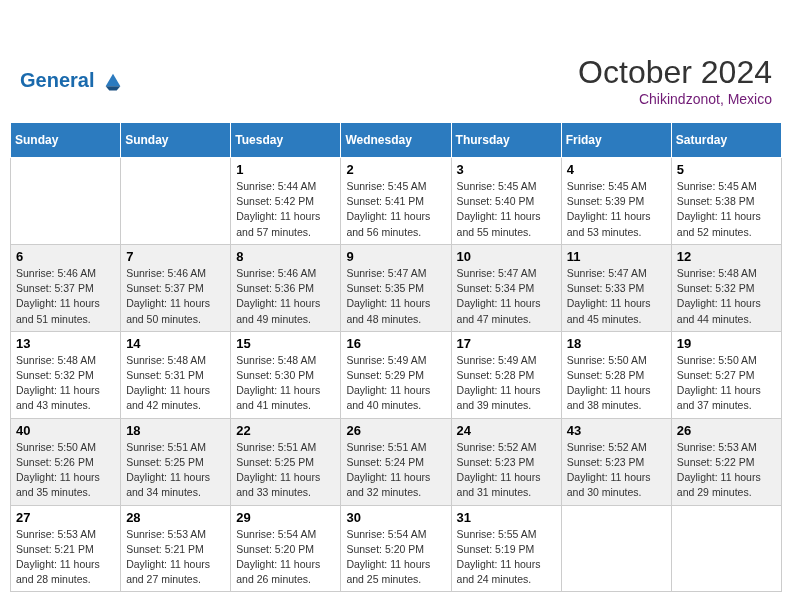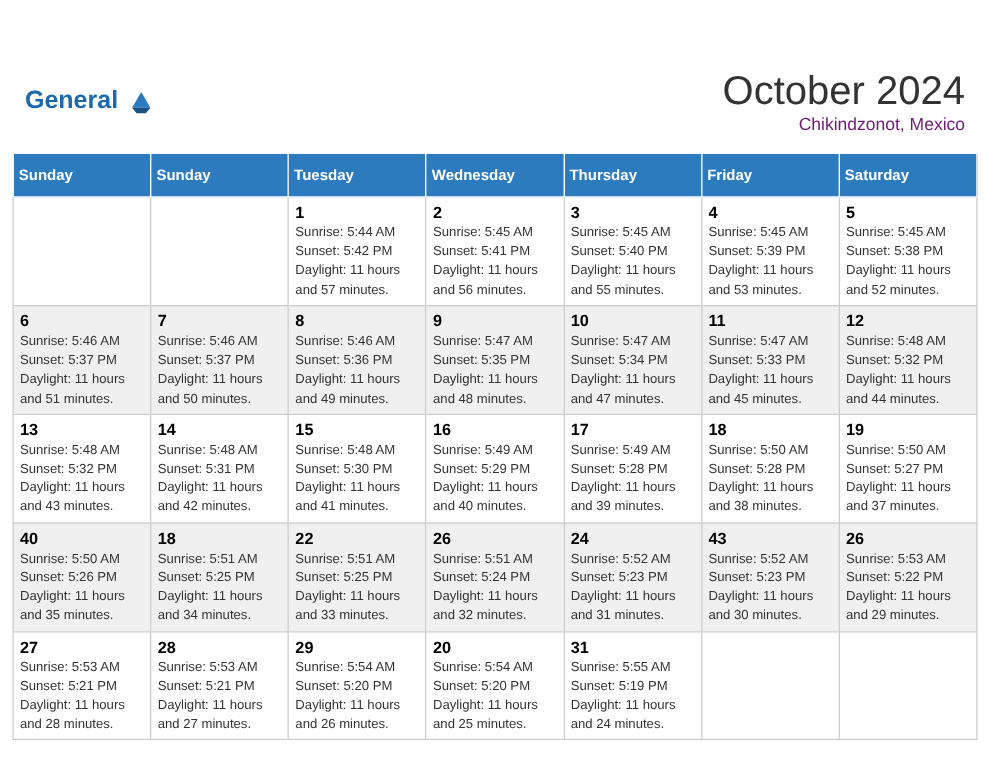--- a/index.html
+++ b/index.html
@@ -241,21 +241,21 @@
       </td>
         <td>
         <span class="day-num">28</span>
         <span class="day-info">Sunrise: 5:53 AM<br>Sunset: 5:21 PM<br>Daylight: 11 hours and 27 minutes.</span>
       </td>
         <td>
         <span class="day-num">29</span>
         <span class="day-info">Sunrise: 5:54 AM<br>Sunset: 5:20 PM<br>Daylight: 11 hours and 26 minutes.</span>
       </td>
         <td>
-        <span class="day-num">20</span>
+        <span class="day-num">30</span>
         <span class="day-info">Sunrise: 5:54 AM<br>Sunset: 5:20 PM<br>Daylight: 11 hours and 25 minutes.</span>
       </td>
         <td>
         <span class="day-num">31</span>
         <span class="day-info">Sunrise: 5:55 AM<br>Sunset: 5:19 PM<br>Daylight: 11 hours and 24 minutes.</span>
       </td>
         <td class="empty"></td>
         <td class="empty"></td>
       </tr>
     </tbody>

